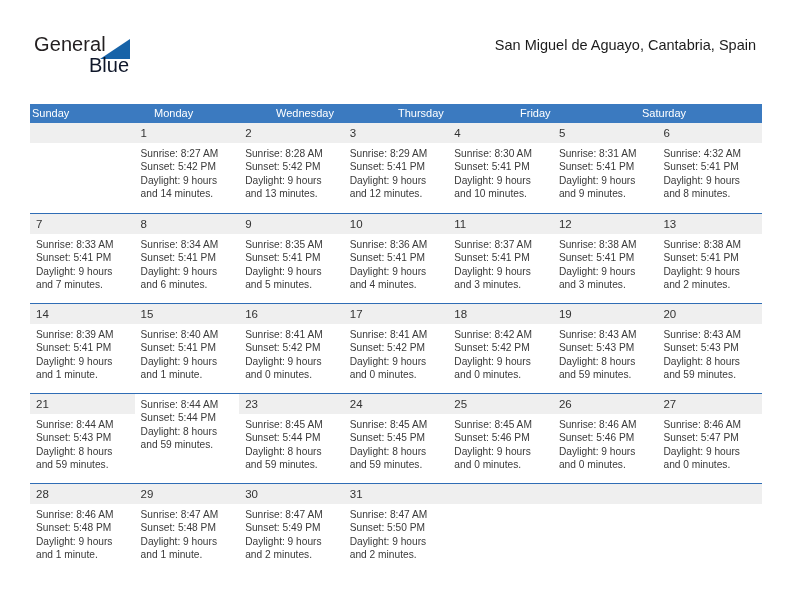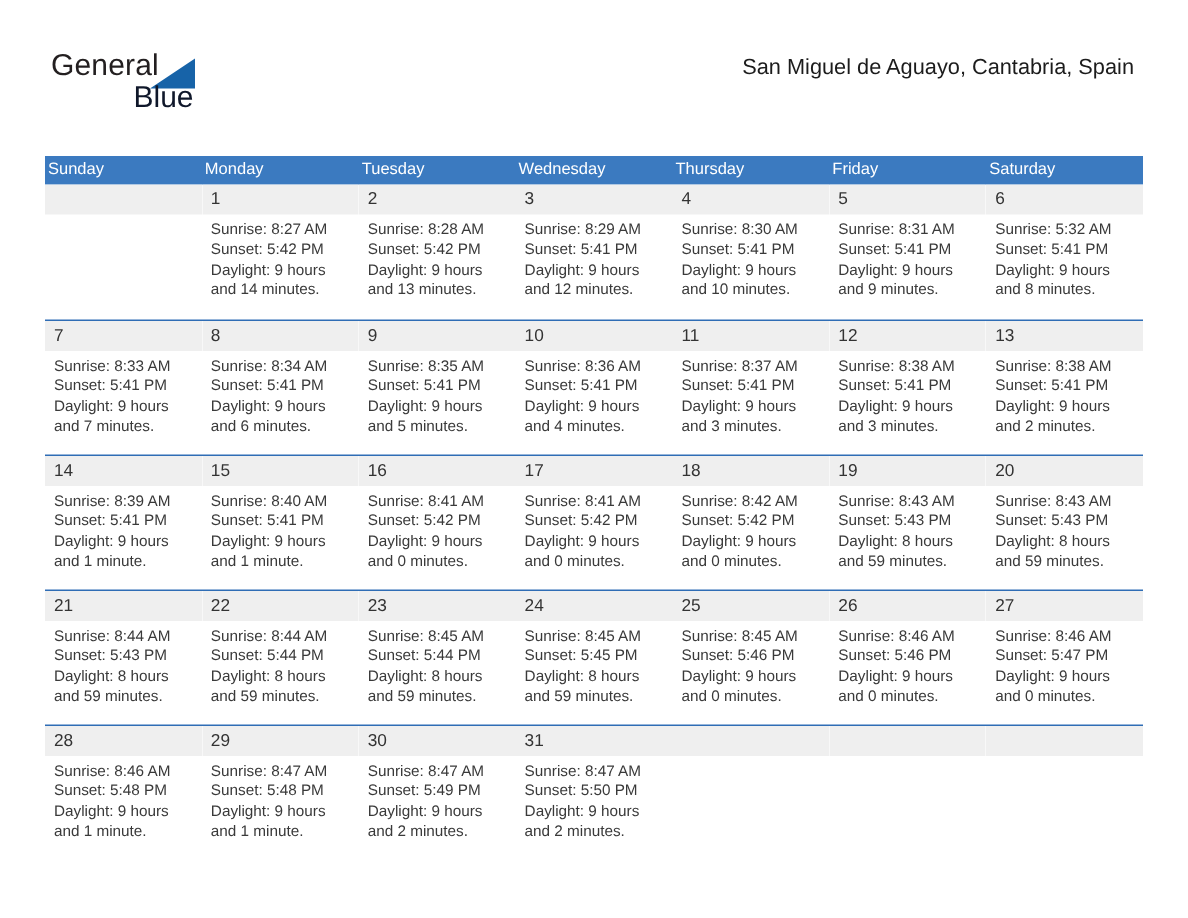--- a/index.html
+++ b/index.html
@@ -164,21 +164,20 @@
     <div class="title-block">
       <div class="location">San Miguel de Aguayo, Cantabria, Spain</div>
     </div>
 
   </div>
 
   <div class="calendar">
     <div class="weekday-row">
         <div class="weekday">Sunday</div>
         <div class="weekday">Monday</div>
-        <div class="weekday">Tuesday</div>
         <div class="weekday">Wednesday</div>
         <div class="weekday">Thursday</div>
         <div class="weekday">Friday</div>
         <div class="weekday">Saturday</div>
       </div>
     <div>
         <div class="week-row first">
           <div class="day-cell empty">
             <div class="day-strip">
               <div class="day-number"></div>
@@ -237,21 +236,21 @@
               <div class="day-line">Sunset: 5:41 PM</div>
               <div class="day-line">Daylight: 9 hours</div>
               <div class="day-line">and 9 minutes.</div>
             </div>
           </div>
           <div class="day-cell">
             <div class="day-strip">
               <div class="day-number">6</div>
             </div>
             <div class="day-body">
-              <div class="day-line">Sunrise: 5:32 AM</div>
+              <div class="day-line">Sunrise: 4:32 AM</div>
               <div class="day-line">Sunset: 5:41 PM</div>
               <div class="day-line">Daylight: 9 hours</div>
               <div class="day-line">and 8 minutes.</div>
             </div>
           </div>
         </div>
         <div class="week-row">
           <div class="day-cell">
             <div class="day-strip">
               <div class="day-number">7</div>
@@ -415,23 +414,20 @@
               <div class="day-number">21</div>
             </div>
             <div class="day-body">
               <div class="day-line">Sunrise: 8:44 AM</div>
               <div class="day-line">Sunset: 5:43 PM</div>
               <div class="day-line">Daylight: 8 hours</div>
               <div class="day-line">and 59 minutes.</div>
             </div>
           </div>
           <div class="day-cell">
-            <div class="day-strip">
-              <div class="day-number">22</div>
-            </div>
             <div class="day-body">
               <div class="day-line">Sunrise: 8:44 AM</div>
               <div class="day-line">Sunset: 5:44 PM</div>
               <div class="day-line">Daylight: 8 hours</div>
               <div class="day-line">and 59 minutes.</div>
             </div>
           </div>
           <div class="day-cell">
             <div class="day-strip">
               <div class="day-number">23</div>

